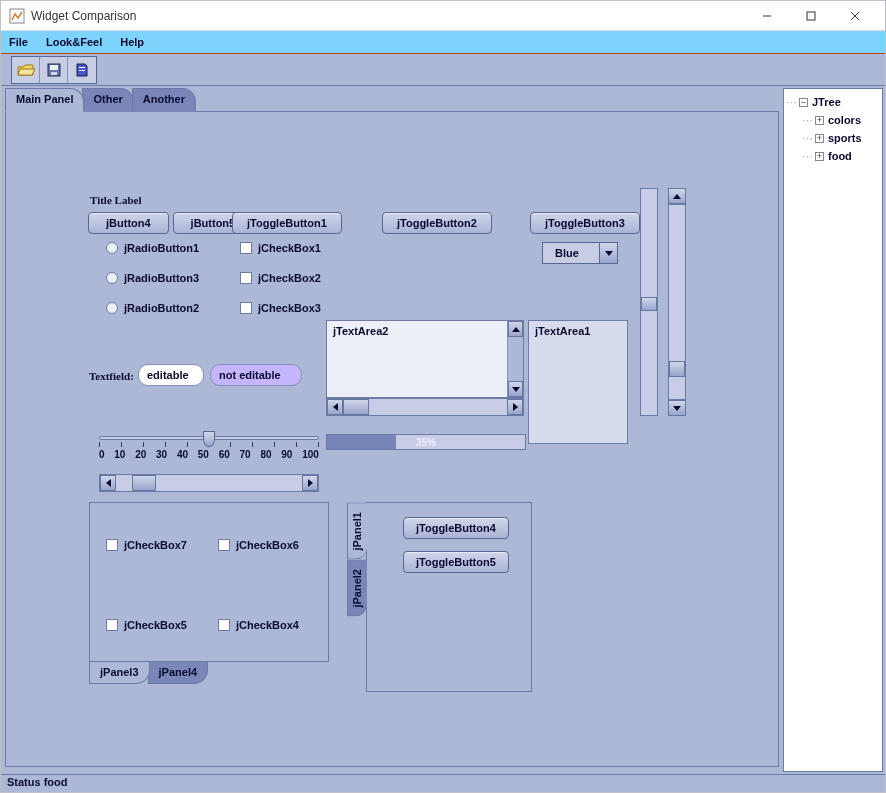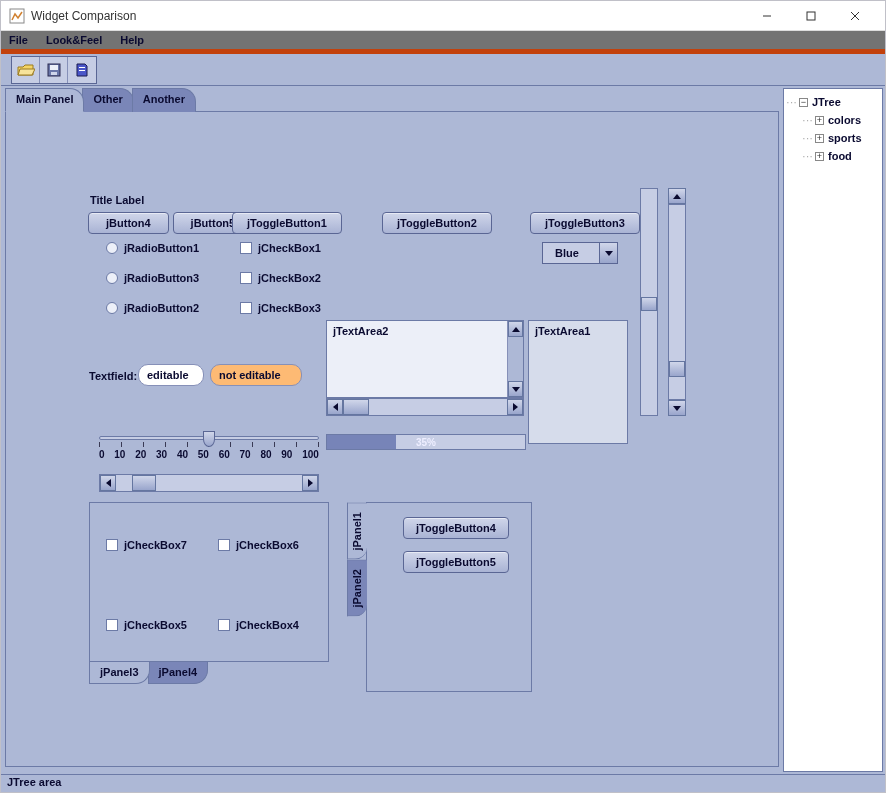--- a/index.html
+++ b/index.html
@@ -34,27 +34,27 @@
   .titlebar .title { color: #333; font-size: 12px; }
   .titlebar .spacer { flex: 1; }
   .winbtn {
     width: 44px; height: 28px;
     display: inline-flex; align-items: center; justify-content: center;
     color: #555; font-size: 14px;
   }
 
   .menubar {
     height: 23px;
-    background: #737373;
+    background: #7dd3fc;
     display: flex; align-items: center;
     padding: 0 6px;
     gap: 14px;
     font-weight: bold;
     color: #0a0a30;
-    border-bottom: 5px solid #c2410c;
+    border-bottom: 1px solid #c2410c;
   }
   .menubar .menu-item { padding: 2px 2px; cursor: default; }
 
   .toolbar {
     height: 32px;
     background: #adb8d6;
     display: flex; align-items: center;
     padding: 2px 10px;
     gap: 2px;
     border-bottom: 1px solid #6c7aa6;
@@ -128,21 +128,21 @@
   .top-tab.secondary { background: #7a86b8; color: #0a0a30; z-index: 1; }
   .tab-pane {
     margin-top: -1px;
     height: 656px;
     background: #adb8d6;
     border: 1px solid #6c7aa6;
     position: relative;
   }
 
   
-  .label-bold { font-weight: bold; color: #0a0a30; }
+  .label-bold { font-weight: bold; color: #0a0a30; font-family: Liberation Serif, serif; }
   .jbtn {
     display: inline-flex; align-items: center; justify-content: center;
     height: 22px; padding: 0 17px;
     background: linear-gradient(#d0d6ea, #a9b3d4);
     border: 1px solid #5a6694;
     border-radius: 4px;
     font-weight: bold; color: #0a0a30; font-size: 11px;
     box-shadow: inset 0 1px 0 rgba(255,255,255,.5);
     white-space: nowrap;
   }
@@ -165,21 +165,21 @@
   }
   .tri-down{width:0;height:0;border-left:4px solid transparent;border-right:4px solid transparent;border-top:5px solid #0a0a30;}
   .tri-up{width:0;height:0;border-left:4px solid transparent;border-right:4px solid transparent;border-bottom:5px solid #0a0a30;}
   .tri-left{width:0;height:0;border-top:4px solid transparent;border-bottom:4px solid transparent;border-right:5px solid #0a0a30;}
   .tri-right{width:0;height:0;border-top:4px solid transparent;border-bottom:4px solid transparent;border-left:5px solid #0a0a30;}
 
   .textfield {
     height:22px;background:#fff;border:1px solid #8690b8;border-radius:10px;
     display:inline-flex;align-items:center;padding:0 8px;font-weight:bold;color:#0a0a30;
   }
-  .textfield.ro { background:#fdba74; }
+  .textfield.ro { background:#c4b5fd; }
 
   .hslider {
     position:relative;height:30px;
   }
   .hslider .track { position:absolute;left:0;right:0;top:6px;height:4px;border:1px solid #6c7aa6;background:#c6cde4;border-radius:2px;}
   .hslider .ticks { position:absolute;left:0;right:0;top:12px;display:flex;justify-content:space-between;}
   .hslider .ticks span{width:1px;height:5px;background:#3a3a55;}
   .hslider .thumb {
     position:absolute;top:1px;width:12px;height:16px;
     background:linear-gradient(#d0d6ea,#99a5cc);border:1px solid #5a6694;
@@ -510,15 +510,15 @@
           <div class="tree-row">
             <span class="tree-dotted">···</span>
             <span class="tree-toggle">+</span>
             <span class="tree-label">food</span>
           </div>
         </div>
     </div>
   </div>
 
   <div class="status">
-    <span>JTree area</span>
+    <span>Status food</span>
   </div>
 </div>
 
 </body></html>

